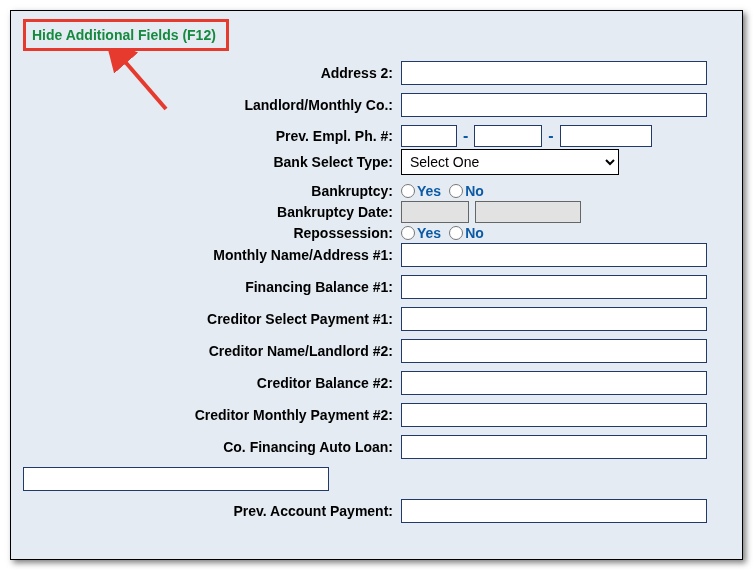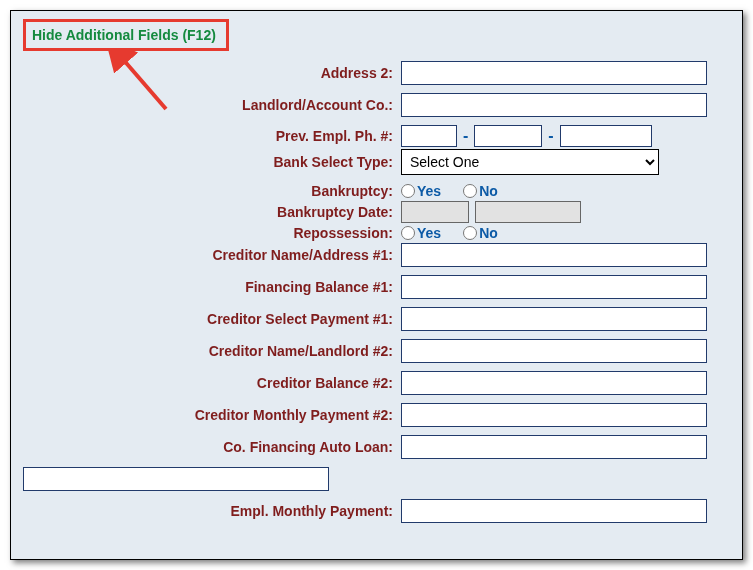--- a/index.html
+++ b/index.html
@@ -41,21 +41,21 @@
       padding-top: 4px;
     }
     .row {
       display: flex;
       align-items: center;
       margin-bottom: 4px;
     }
     .lbl {
       width: 378px;
       text-align: right;
-      color: #7f1d1d;
+      color: #000000;
       font-weight: 700;
       font-size: 14px;
       padding-right: 8px;
     }
     .row.tall { margin-bottom: 8px; }
     .ctrl {
       display: flex;
       align-items: center;
       gap: 6px;
     }
@@ -72,31 +72,31 @@
       border: 1px solid #213a6b;
       background: #fff;
       text-align: center;
       font-size: 13px;
     }
     .phone .p1 { width: 56px; }
     .phone .p2 { width: 68px; }
     .phone .p3 { width: 92px; }
     .dash { color: #0c5aa6; font-weight: 700; }
     select.sel {
-      width: 258px;
+      width: 218px;
       height: 26px;
       border: 1px solid #000;
       background: #fff;
       font-size: 14px;
       padding: 0 4px;
     }
     .radios {
       display: flex;
       align-items: flex-start;
-      gap: 14px;
+      gap: 0;
       font-size: 14px;
       color: #0c5aa6;
       font-weight: 700;
     }
     .radios input[type="radio"] {
       width: 14px;
       height: 14px;
       margin: 0 2px 0 0;
     }
     .radios .opt { margin-right: 8px; display: flex; align-items: center; }
@@ -133,21 +133,21 @@
   <div class="form-area">
 
     <div class="row tall">
       <div class="lbl">Address 2:</div>
       <div class="ctrl">
           <input type="text" class="wide" style="">
         </div>
     </div>
 
     <div class="row tall">
-      <div class="lbl">Landlord/Account Co.:</div>
+      <div class="lbl">Landlord/Monthly Co.:</div>
       <div class="ctrl">
           <input type="text" class="wide" style="">
         </div>
     </div>
 
     <div class="row tightrow">
       <div class="lbl">Prev. Empl. Ph. #:</div>
       <div class="ctrl phone">
         <input type="text" class="p1" style="">
         <span class="dash">-</span>
@@ -197,21 +197,21 @@
             <span>Yes</span>
           </span>
         <span class="opt">
             <input type="radio" name="rp" style="">
             <span>No</span>
           </span>
       </div>
     </div>
 
     <div class="row tall">
-      <div class="lbl">Creditor Name/Address #1:</div>
+      <div class="lbl">Monthly Name/Address #1:</div>
       <div class="ctrl">
           <input type="text" class="wide" style="">
         </div>
     </div>
 
     <div class="row tall">
       <div class="lbl">Financing Balance #1:</div>
       <div class="ctrl">
           <input type="text" class="wide" style="">
         </div>
@@ -252,20 +252,20 @@
         </div>
     </div>
 
     <div class="row tall">
       <div class="ctrl">
           <input type="text" class="wide" style="">
         </div>
     </div>
 
     <div class="row">
-      <div class="lbl">Empl. Monthly Payment:</div>
+      <div class="lbl">Prev. Account Payment:</div>
       <div class="ctrl">
           <input type="text" class="wide" style="">
         </div>
     </div>
 
   </div>
 </div>
 
 </body></html>

